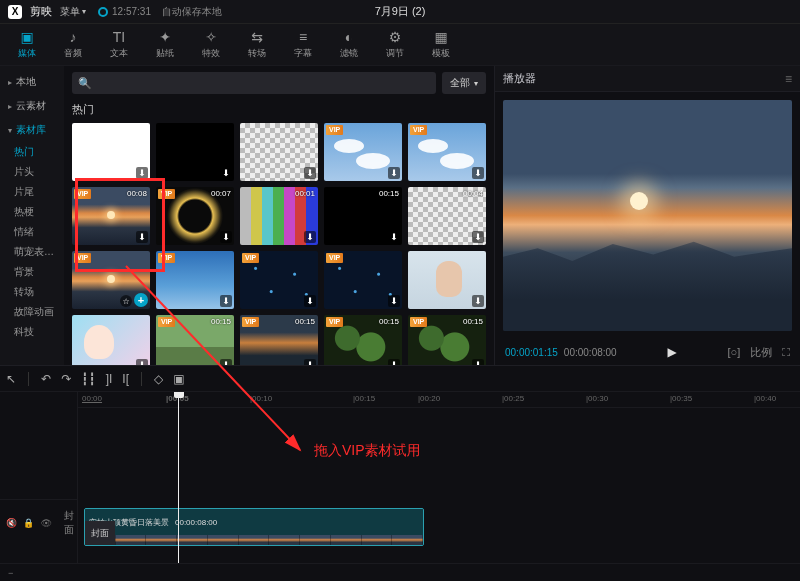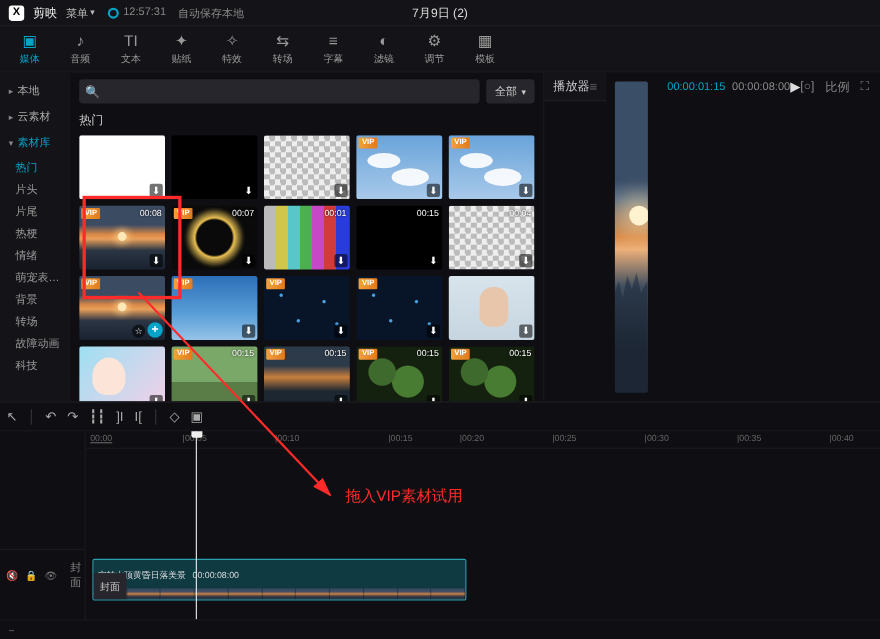--- a/index.html
+++ b/index.html
@@ -19,21 +19,21 @@
 
 .toolbar{height:42px;background:#141418;display:flex;align-items:center;padding-left:4px;border-bottom:1px solid #1a1a1f}
 .tool{width:46px;height:42px;display:flex;flex-direction:column;align-items:center;justify-content:center;gap:2px;color:#999;cursor:pointer}
 .tool.active{color:#05a3c8}
 .tool .ticon{font-size:14px;height:16px;display:flex;align-items:center}
 .tool .tlabel{font-size:9px}
 
 
 .main{flex:1;display:flex;min-height:0}
 .left-pane{width:495px;display:flex;flex-direction:column;border-right:1px solid #1e1e24;min-height:0}
-.right-pane{flex:1;display:flex;flex-direction:row;background:#0f0f13}
+.right-pane{flex:1;display:flex;flex-direction:column;background:#0f0f13}
 
 
 .left-body{flex:1;display:flex;min-height:0}
 .sidebar{width:66px;background:#141418;padding-top:4px;overflow:hidden}
 .sb-group{display:flex;align-items:center;height:24px;padding:0 8px;color:#aaa;font-size:10px;cursor:pointer;gap:4px}
 .sb-group .caret{font-size:8px;color:#888}
 .sb-group.active{color:#05a3c8}
 .sb-item{height:20px;display:flex;align-items:center;padding-left:14px;font-size:10px;color:#999;cursor:pointer}
 .sb-item.active{color:#05a3c8}
 
@@ -345,21 +345,21 @@
           <span class="tiny-icon">🔒</span>
           <span class="tiny-icon">👁</span>
           <span class="sep"></span>
           <span>封面</span>
         </div>
         <div style="height:18px"></div>
       </div>
       <div class="tl-right">
         <div class="ruler" id="ruler">
             <span style="left: 4px; text-decoration: underline;">00:00</span>
-            <span style="left: 88px;">|00:05</span>
+            <span style="left: 88px; font-weight: bold;">|00:05</span>
             <span style="left: 172px;">|00:10</span>
             <span style="left: 256px; margin-left: 19px;">|00:15</span>
             <span style="left: 340px;">|00:20</span>
             <span style="left: 424px;">|00:25</span>
             <span style="left: 508px;">|00:30</span>
             <span style="left: 592px;">|00:35</span>
             <span style="left: 676px;">|00:40</span>
           </div>
         <div class="empty"></div>
         <div class="clip-row">

